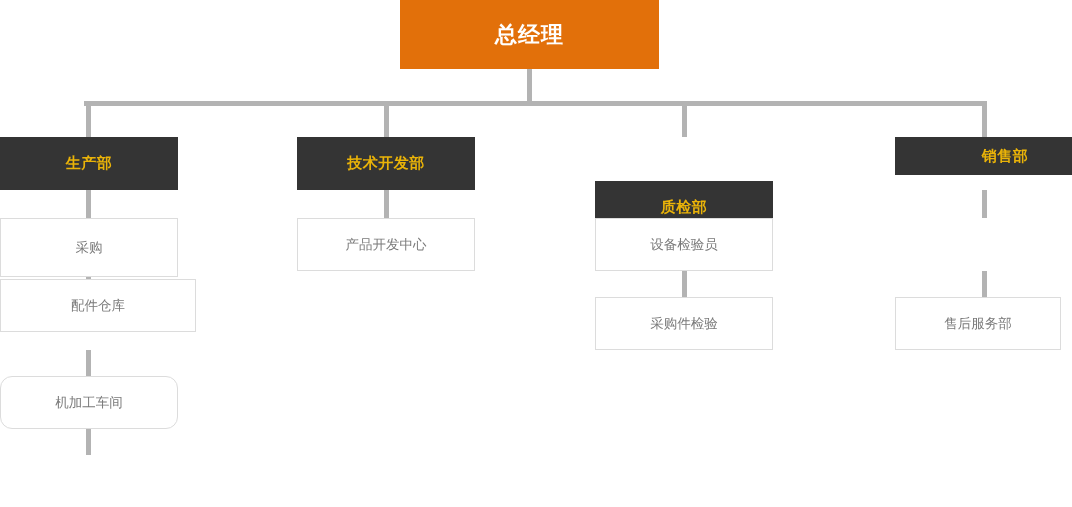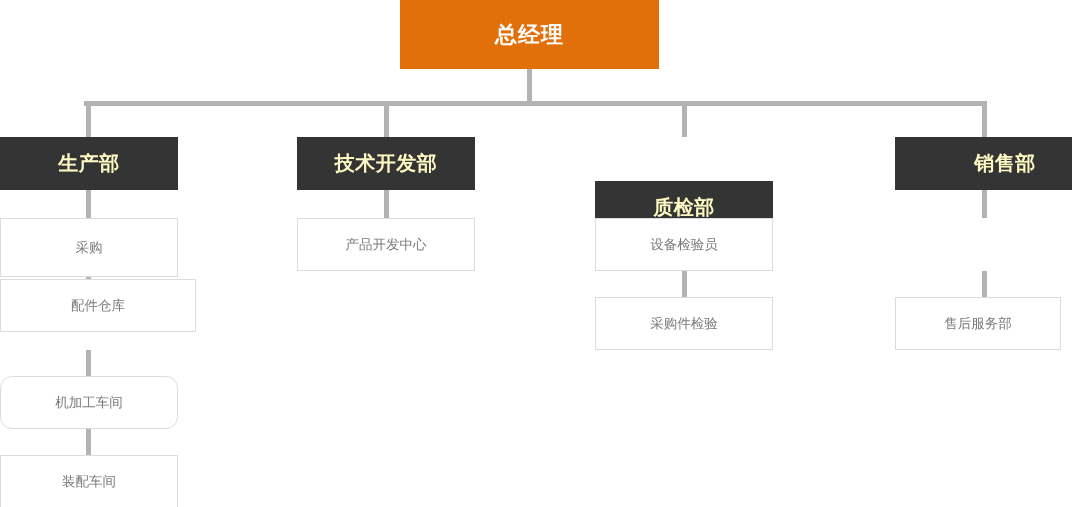--- a/index.html
+++ b/index.html
@@ -32,22 +32,22 @@
   }
   .node-root {
     background: #e2700a;
     color: #ffffff;
     font-size: 22px;
     font-weight: bold;
     letter-spacing: 1px;
   }
   .node-dept {
     background: #343434;
-    color: #fef9c3;
-    font-size: 20px;
+    color: #eab308;
+    font-size: 15px;
     font-weight: bold;
     letter-spacing: 0.5px;
   }
   .node-sub {
     background: #ffffff;
     color: #7a7a7a;
     border: 1px solid #dcdcdc;
     font-size: 13.5px;
     font-weight: normal;
   }
@@ -72,29 +72,28 @@
     <div class="node node-root" style="left: 400px; top: 0px; width: 259px; height: 69px;">总经理</div>
     <div class="connector connector-v" style="left: 86px; top: 101px; height: 36px;"></div>
     <div class="node node-dept" style="left: 0px; top: 137px; width: 178px; height: 53px;">生产部</div>
     <div class="connector connector-v" style="left: 86px; top: 190px; height: 28px;"></div>
     <div class="node node-sub" style="left: 0px; top: 218px; width: 178px; height: 59px;">采购</div>
     <div class="connector connector-v" style="left: 86px; top: 271px; height: 26px;"></div>
     <div class="node node-sub" style="left: 0px; top: 279px; width: 196px; height: 53px;">配件仓库</div>
     <div class="connector connector-v" style="left: 86px; top: 350px; height: 26px;"></div>
     <div class="node node-sub" style="left: 0px; top: 376px; width: 178px; height: 53px; border-radius: 12px;">机加工车间</div>
     <div class="connector connector-v" style="left: 86px; top: 429px; height: 26px;"></div>
-    <div class="node node-sub" style="left: 0px; top: 455px; width: 178px; height: 53px;">装配车间</div>
     <div class="connector connector-v" style="left: 384px; top: 101px; height: 36px;"></div>
     <div class="node node-dept" style="left: 297px; top: 137px; width: 178px; height: 53px;">技术开发部</div>
     <div class="connector connector-v" style="left: 384px; top: 190px; height: 28px;"></div>
     <div class="node node-sub" style="left: 297px; top: 218px; width: 178px; height: 53px;">产品开发中心</div>
     <div class="connector connector-v" style="left: 682px; top: 101px; height: 36px;"></div>
     <div class="node node-dept" style="left: 595px; top: 137px; width: 178px; height: 53px; margin-top: 44px;">质检部</div>
     <div class="connector connector-v" style="left: 682px; top: 190px; height: 28px;"></div>
     <div class="node node-sub" style="left: 595px; top: 218px; width: 178px; height: 53px;">设备检验员</div>
     <div class="connector connector-v" style="left: 682px; top: 271px; height: 26px;"></div>
     <div class="node node-sub" style="left: 595px; top: 297px; width: 178px; height: 53px;">采购件检验</div>
     <div class="connector connector-v" style="left: 982px; top: 101px; height: 36px;"></div>
-    <div class="node node-dept" style="left: 895px; top: 137px; width: 178px; height: 53px; padding-left: 42px;">销售部</div>
+    <div class="node node-dept" style="left: 895px; top: 137px; width: 178px; height: 38px; padding-left: 42px;">销售部</div>
     <div class="connector connector-v" style="left: 982px; top: 190px; height: 28px;"></div>
     <div class="connector connector-v" style="left: 982px; top: 271px; height: 26px;"></div>
     <div class="node node-sub" style="left: 895px; top: 297px; width: 166px; height: 53px;">售后服务部</div>
   </div>
 
 </body></html>

